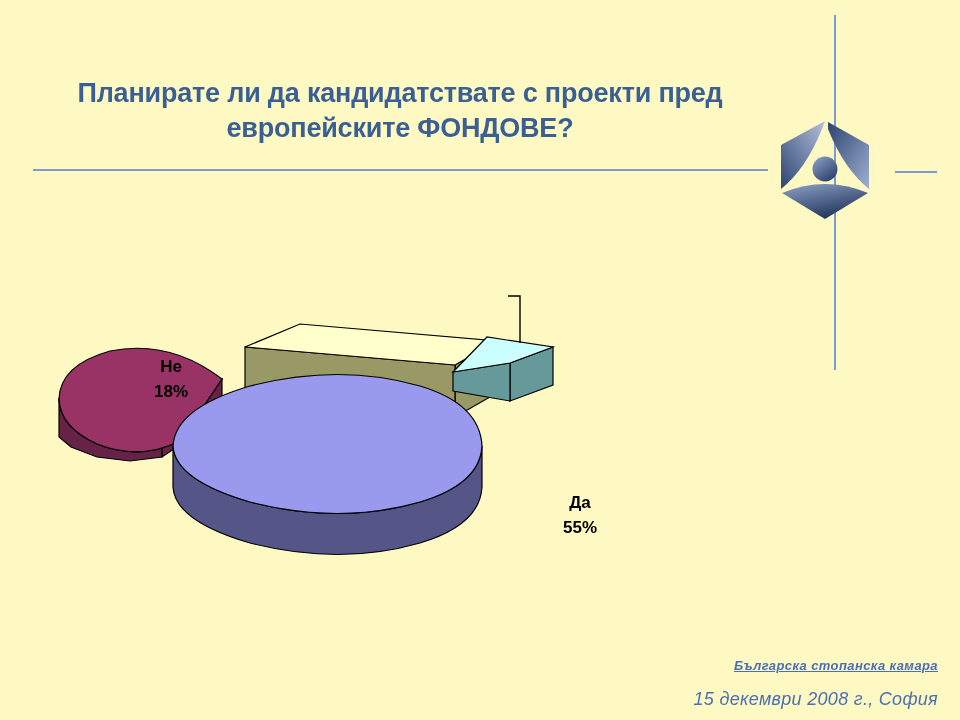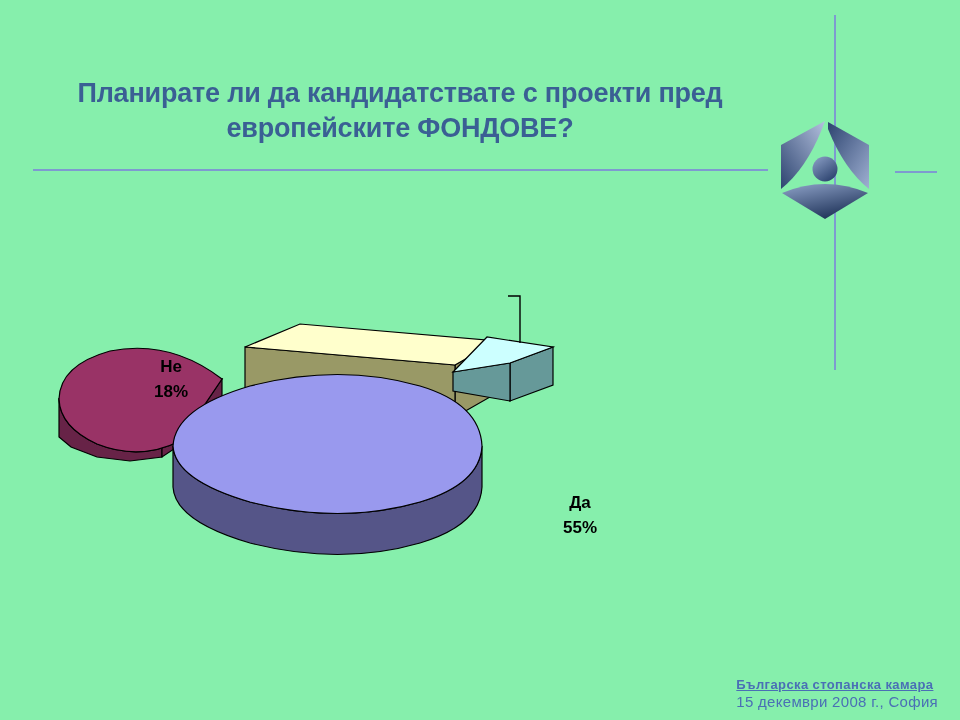--- a/index.html
+++ b/index.html
@@ -4,21 +4,21 @@
 <style>
   html, body {
     margin: 0;
     padding: 0;
     background: #ffffff;
   }
   #slide {
     position: relative;
     width: 960px;
     height: 720px;
-    background: #86efac;
+    background: #fef9c3;
     overflow: hidden;
     font-family: "Liberation Sans", sans-serif;
   }
 
   
   #title {
     position: absolute;
     left: 40px;
     top: 76px;
     width: 720px;
@@ -88,38 +88,39 @@
   #label-nerazpolagam { left: 510px; top: 28px;  width: 190px; }
   #label-vseoshte     { left: 205px; top: 50px;  width: 180px; }
   #label-ne           { left: 128px; top: 160px; width: 86px;  }
   #label-da           { left: 520px; top: 296px; width: 120px; }
 
   
   #footer {
     position: absolute;
     right: 22px;
     bottom: 10px;
-    text-align: left;
+    text-align: right;
     font-family: "Liberation Sans", sans-serif;
     color: #4a6fb5;
+    font-style: italic;
   }
   #footer-link {
     display: block;
     font-size: 13px;
     font-weight: bold;
     text-decoration: underline;
     color: #4a6fb5;
     letter-spacing: 0.4px;
   }
   #footer-date {
     display: block;
-    font-size: 15px;
+    font-size: 18px;
     color: #4a6fb5;
     letter-spacing: 0.3px;
-    margin-top: 1px;
+    margin-top: 16px;
   }
 </style>
 </head>
 <body>
 
 <div id="slide">
 
   <div id="title">Планирате ли да кандидатствате с проекти пред европейските ФОНДОВЕ?</div>
 
   <div id="title-rule"></div>

